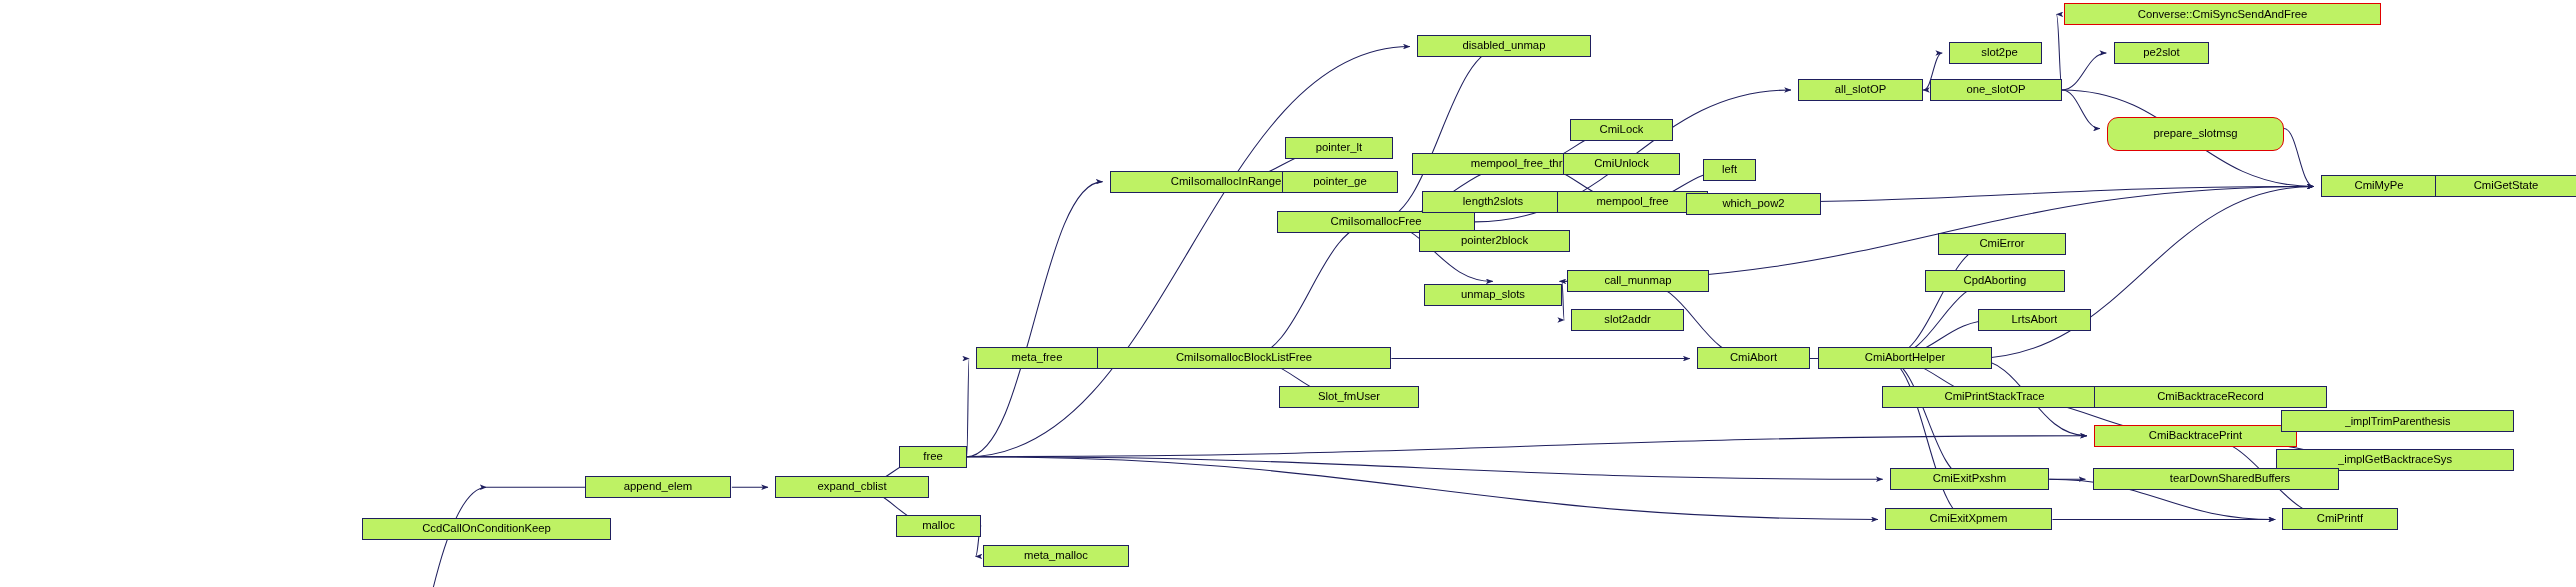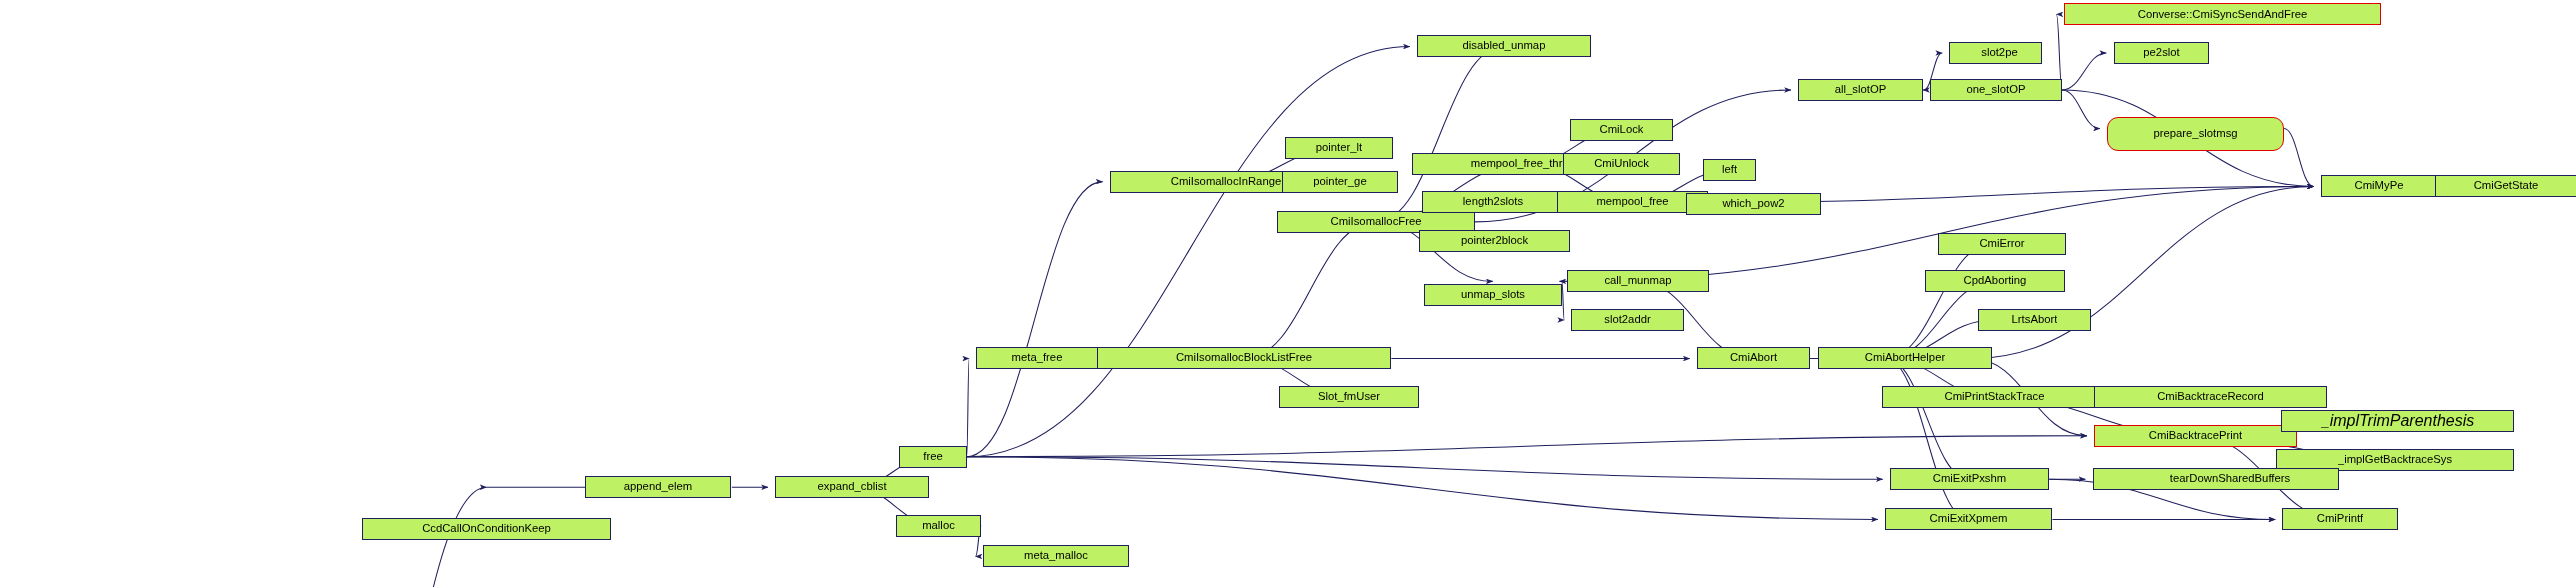--- a/index.html
+++ b/index.html
@@ -213,21 +213,21 @@
       </div>
       <div class="node" style="left: 1882px; top: 386px; width: 225px; height: 22px; font-size: 11.3px;">
         <span class="lbl">CmiPrintStackTrace</span>
       </div>
       <div class="node" style="left: 2094px; top: 386px; width: 233px; height: 22px; font-size: 11.3px;">
         <span class="lbl">CmiBacktraceRecord</span>
       </div>
       <div class="node red" style="left: 2094px; top: 425px; width: 203px; height: 22px; font-size: 11.3px;">
         <span class="lbl">CmiBacktracePrint</span>
       </div>
-      <div class="node" style="left: 2281px; top: 410px; width: 233px; height: 22px; font-size: 16px; font-style: italic;">
+      <div class="node" style="left: 2281px; top: 410px; width: 233px; height: 22px; font-size: 11px;">
         <span class="lbl">_implTrimParenthesis</span>
       </div>
       <div class="node" style="left: 2276px; top: 449px; width: 238px; height: 22px; font-size: 11.3px;">
         <span class="lbl">_implGetBacktraceSys</span>
       </div>
       <div class="node" style="left: 2093px; top: 468px; width: 246px; height: 22px; font-size: 11.3px; padding-left: 28px;">
         <span class="lbl">tearDownSharedBuffers</span>
       </div>
       <div class="node" style="left: 1890px; top: 468px; width: 159px; height: 22px; font-size: 11.3px;">
         <span class="lbl">CmiExitPxshm</span>

